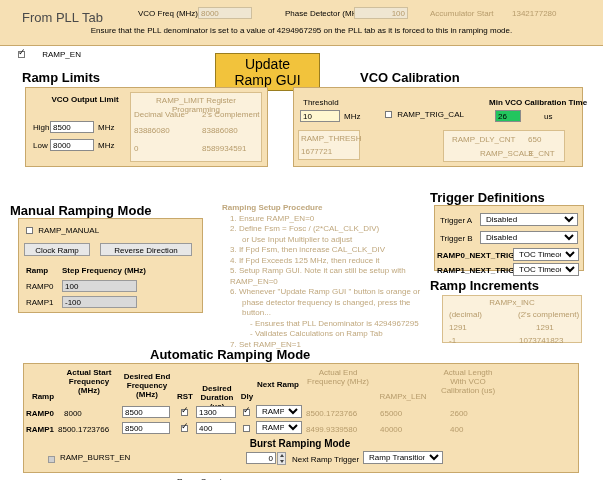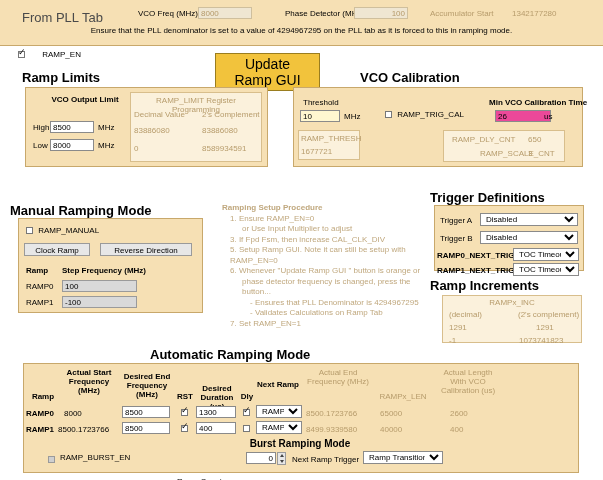--- a/index.html
+++ b/index.html
@@ -112,21 +112,21 @@
 <div class="abs" style="left:303px; top:98px;">Threshold</div>
 <input class="tb abs" style="left: 300px; top: 110px; width: 40px; background: rgb(255, 247, 208);" value="10">
 <div class="abs" style="left:344px; top:112px;">MHz</div>
 
 <div class="abs" style="left:385px; top:110px;">
   <span class="cb"></span>
   <span style="margin-left:3px;">RAMP_TRIG_CAL</span>
 </div>
 
 <div class="abs" style="left:489px; top:98px; font-weight:bold;">Min VCO Calibration Time</div>
-<input class="tb abs" style="left: 495px; top: 110px; width: 56px; background: #ec4899;" value="26">
+<input class="tb abs" style="left: 495px; top: 110px; width: 26px; background: #22c55e;" value="26">
 <div class="abs" style="left:544px; top:112px;">us</div>
 
 <div class="panel-light abs" style="left:298px; top:130px; width:62px; height:30px;"></div>
 <div class="abs dim" style="left:301px; top:134px;">RAMP_THRESH</div>
 <div class="abs dim" style="left:301px; top:147px;">1677721</div>
 
 <div class="panel-light abs" style="left:443px; top:130px; width:122px; height:32px;"></div>
 <div class="abs dim" style="left:452px; top:135px;">RAMP_DLY_CNT</div>
 <div class="abs dim" style="left:528px; top:135px;">650</div>
 <div class="abs dim" style="left:452px; top:149px;padding-left:28px;">RAMP_SCALE_CNT</div>
@@ -148,22 +148,24 @@
 
 <div class="abs" style="left:26px; top:282px;">RAMP0</div>
 <input class="tb gray abs" style="left: 62px; top: 280px; width: 75px;" value="100">
 <div class="abs" style="left:26px; top:298px;">RAMP1</div>
 <input class="tb gray abs" style="left: 62px; top: 296px; width: 75px;" value="-100">
 
 <div class="abs dim2" style="left:222px; top:203px; width:215px; line-height:10.5px;">
   <div style="font-weight:bold;">Ramping Setup Procedure</div>
   <div style="padding-left:8px;">
     <div>1.  Ensure RAMP_EN=0</div>
+    <div>2.  Define  Fsm = Fosc / (2*CAL_CLK_DIV)</div>
     <div style="padding-left:12px;">or Use Input Multiplier to adjust</div>
     <div>3.  If Fpd    Fsm, then increase CAL_CLK_DIV</div>
+    <div>4.  If Fpd Exceeds 125 MHz, then reduce it</div>
     <div>5.  Setup Ramp GUI.  Note it can still be setup with RAMP_EN=0</div>
     <div>6.  Whenever "Update Ramp GUI " button is orange or</div>
     <div style="padding-left:12px;">phase detector frequency is changed, press the button...</div>
     <div style="padding-left:20px;">- Ensures that PLL Denominator is 4294967295</div>
     <div style="padding-left:20px;">- Validates Calculations on Ramp Tab</div>
     <div>7.  Set RAMP_EN=1</div>
   </div>
 </div>
 
 <div class="abs hdr" style="left:430px; top:190px; width:150px; text-align:left;">Trigger Definitions</div>

